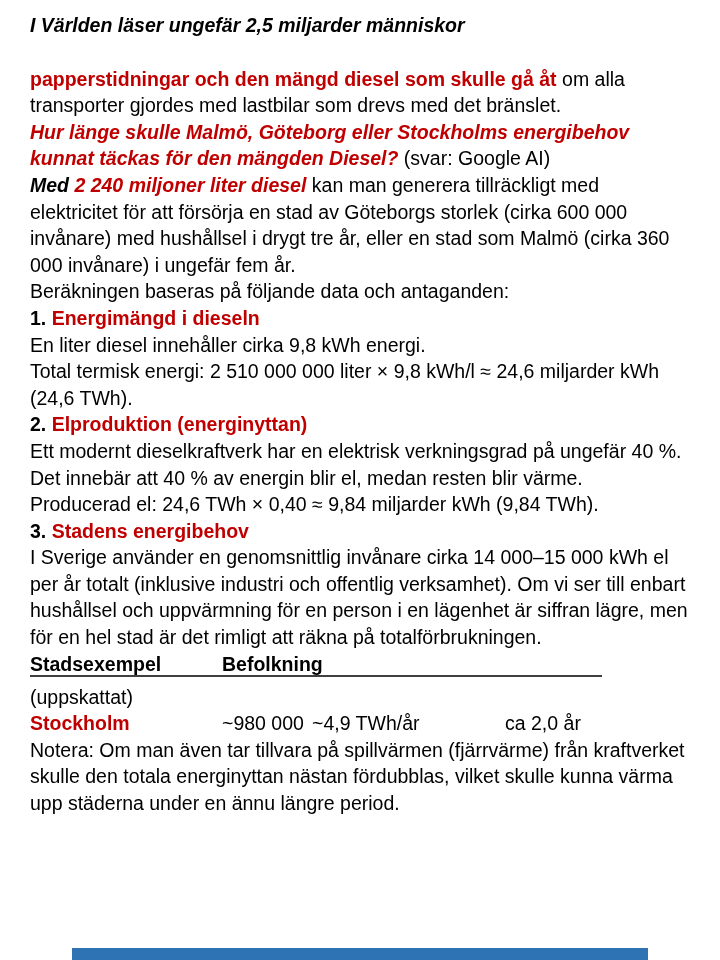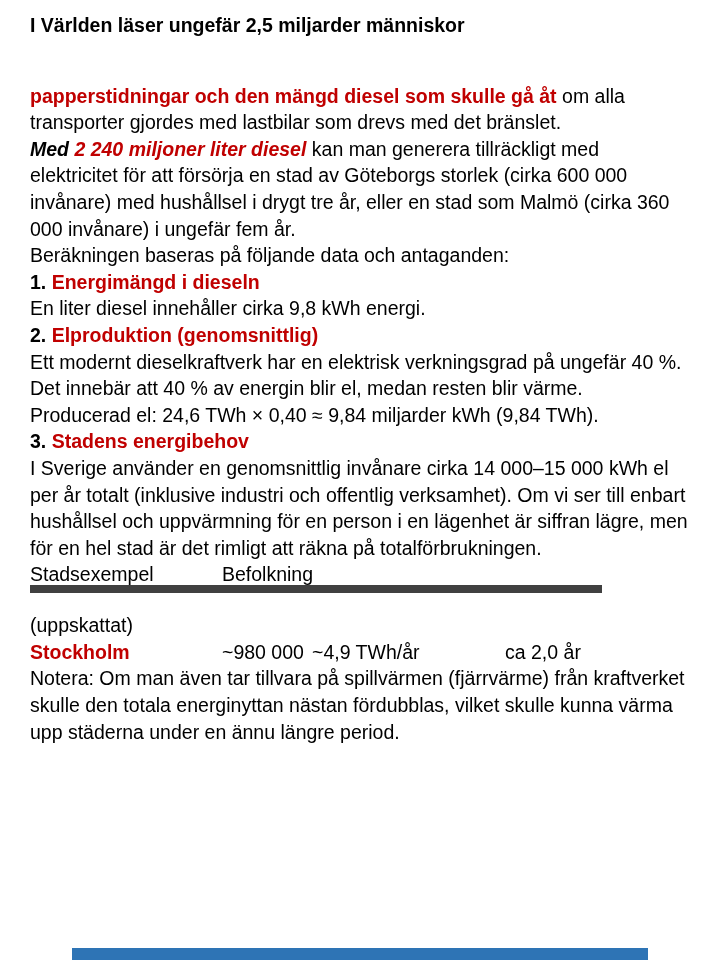--- a/index.html
+++ b/index.html
@@ -12,31 +12,31 @@
     font-size: 19.5px;
     line-height: 26.6px;
     position: relative;
     overflow: hidden;
   }
   .doc { padding: 12px 30px 0 30px; }
   p { margin: 0; }
   .b { font-weight: bold; }
   .i { font-style: italic; }
   .red { color: var(--accent_red, #C00000); }
-  .after-gap { margin-bottom: 44px; }
+  .after-gap { margin-bottom: 27px; font-style: italic; }
 
   
   .tbl-row { position: relative; height: 26.6px; }
   .tbl-row span { position: absolute; top: 0; white-space: nowrap; }
   .tbl-header {
     height: 24px;
-    margin-bottom: 19px;
-    border-bottom: 8px solid #404040;
+    margin-bottom: 7px;
+    border-bottom: 2px solid #404040;
     width: 572px;
-    font-weight: normal;
+    font-weight: bold;
   }
   .c0 { left: 0; }
   .c1 { left: 95px; }
   .c2 { left: 192px; }
   .c3 { left: 282px; }
   .c4 { left: 385px; }
   .c5 { left: 475px; }
 
   .footer-bar {
     position: absolute;
@@ -49,29 +49,31 @@
 </style>
 </head>
 <body>
 
 <div class="doc">
 
   <p class="b after-gap"><span>I Världen läser ungefär 2,5 miljarder människor</span></p>
 
   <p><span class="b red">papperstidningar och den mängd diesel som skulle gå åt</span><span> om alla transporter gjordes med lastbilar som drevs med det bränslet.</span></p>
 
+  <p><span class="b i red">Hur länge skulle Malmö, Göteborg eller Stockholms energibehov kunnat täckas för den mängden Diesel?</span><span> (svar: Google AI)</span></p>
 
   <p><span class="b i">Med </span><span class="b i red">2 240 miljoner liter diesel</span><span> kan man generera tillräckligt med elektricitet för att försörja en stad av Göteborgs storlek (cirka 600 000 invånare) med hushållsel i drygt tre år, eller en stad som Malmö (cirka 360 000 invånare) i ungefär fem år.</span></p>
 
   <p><span>Beräkningen baseras på följande data och antaganden:</span></p>
 
   <p><span class="b">1.</span><span class="b red"> Energimängd i dieseln</span></p>
   <p><span>En liter diesel innehåller cirka 9,8 kWh energi.</span></p>
+  <p><span>Total termisk energi: 2 510 000 000 liter × 9,8 kWh/l ≈ 24,6 miljarder kWh (24,6 TWh).</span></p>
 
-  <p><span class="b">2.</span><span class="b red"> Elproduktion (genomsnittlig)</span></p>
+  <p><span class="b">2.</span><span class="b red"> Elproduktion (energinyttan)</span></p>
   <p><span>Ett modernt dieselkraftverk har en elektrisk verkningsgrad på ungefär 40 %. Det innebär att 40 % av energin blir el, medan resten blir värme.</span></p>
   <p><span>Producerad el: 24,6 TWh × 0,40 ≈ 9,84 miljarder kWh (9,84 TWh).</span></p>
 
   <p><span class="b">3.</span><span class="b red"> Stadens energibehov</span></p>
   <p><span>I Sverige använder en genomsnittlig invånare cirka 14 000–15 000 kWh el per år totalt (inklusive industri och offentlig verksamhet). Om vi ser till enbart hushållsel och uppvärmning för en person i en lägenhet är siffran lägre, men för en hel stad är det rimligt att räkna på totalförbrukningen.</span></p>
 
   <div>
     <div class="tbl-row tbl-header">
       <span class="c0">Stadsexempel</span>
       <span class="c2">Befolkning</span>

